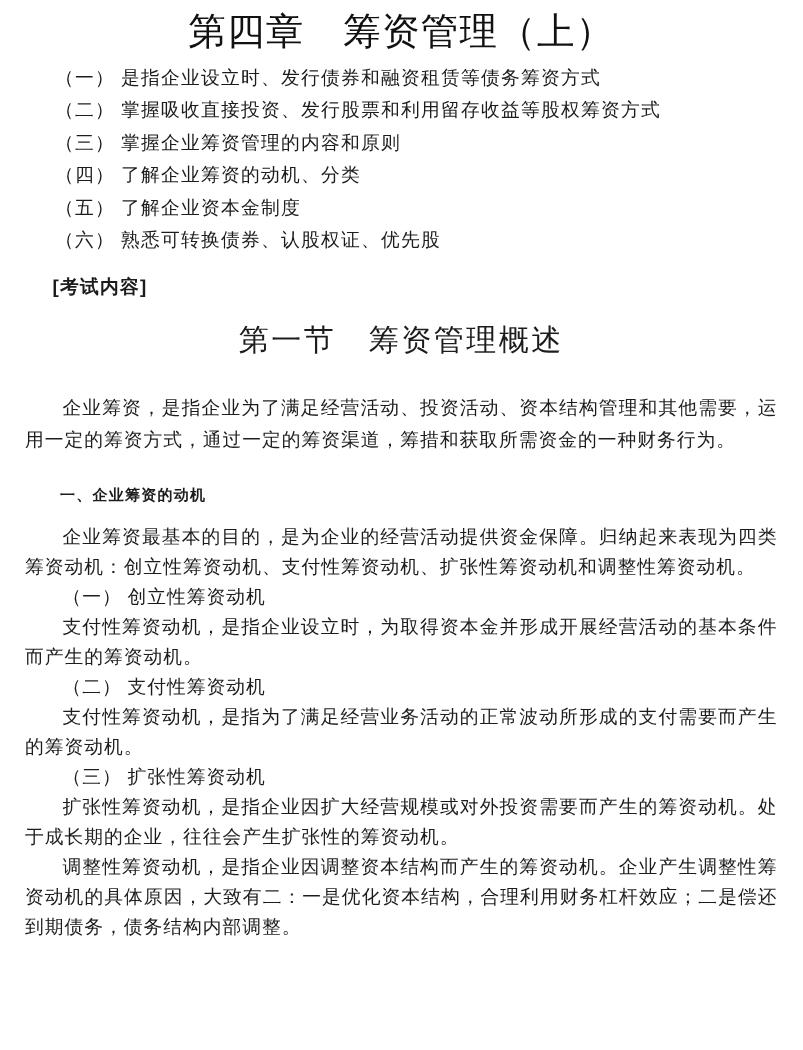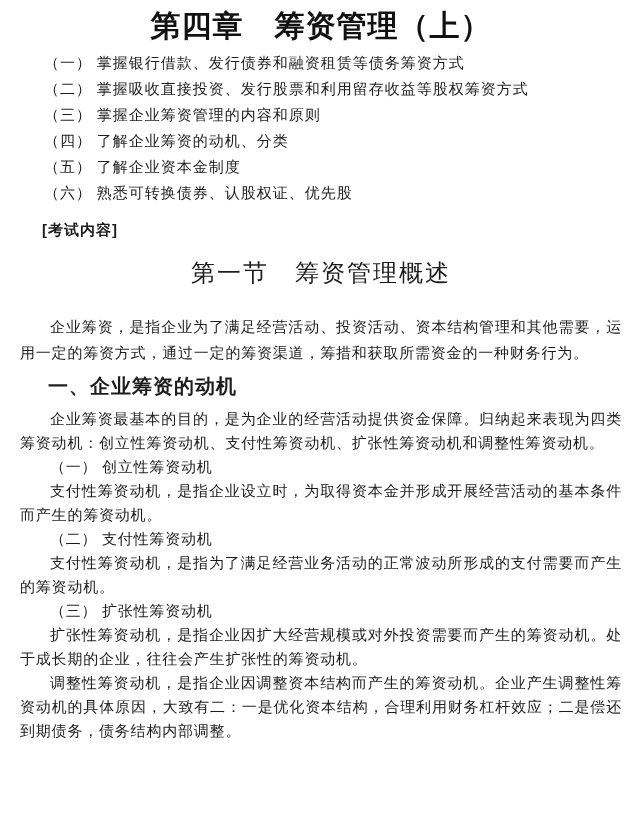--- a/index.html
+++ b/index.html
@@ -17,21 +17,21 @@
     width: 642px;
     height: 840px;
     padding: 0 20px;
     background: #ffffff;
   }
   
   .chapter-title {
     margin-top: 8px;
     text-align: center;
     font-size: 30px;
-    font-weight: bold;
+    font-weight: normal;
     letter-spacing: 1px;
     line-height: 36px;
     color: #111111;
   }
   
   .block-label {
     font-family: "Liberation Sans", "DejaVu Sans", sans-serif;
     font-weight: bold;
     font-size: 15px;
     line-height: 20px;
@@ -61,24 +61,24 @@
   .intro-para {
     margin-top: 28px;
     font-size: 15px;
     line-height: 26px;
     letter-spacing: 0.8px;
     text-align: justify;
     text-indent: 2em;
   }
   
   .subsection-heading {
-    margin-top: 9px;
-    font-family: Liberation Sans, sans-serif;
+    margin-top: 20px;
+    font-family: Liberation Mono, monospace;
     font-weight: bold;
-    font-size: 20px;
+    font-size: 12px;
     line-height: 22px;
     padding-left: 28px;
     letter-spacing: 1px;
   }
   .para-block { margin-top: 10px; }
   .body-para {
     font-size: 15px;
     line-height: 24px;
     letter-spacing: 0.8px;
     text-align: justify;
@@ -91,21 +91,21 @@
 </style>
 </head>
 <body>
 
 <div class="page">
 
   <h1 class="chapter-title">第四章　筹资管理（上）</h1>
 
 
   <div class="req-list">
-    <p class="req-item">（一） 掌握银行借款、发行债券和融资租赁等债务筹资方式</p>
+    <p class="req-item">（一） 是指企业设立时、发行债券和融资租赁等债务筹资方式</p>
     <p class="req-item">（二） 掌握吸收直接投资、发行股票和利用留存收益等股权筹资方式</p>
     <p class="req-item">（三） 掌握企业筹资管理的内容和原则</p>
     <p class="req-item">（四） 了解企业筹资的动机、分类</p>
     <p class="req-item">（五） 了解企业资本金制度</p>
     <p class="req-item">（六） 熟悉可转换债券、认股权证、优先股</p>
   </div>
 
   <div class="block-label exam">[考试内容]</div>
 
   <h2 class="section-title">第一节　筹资管理概述</h2>

